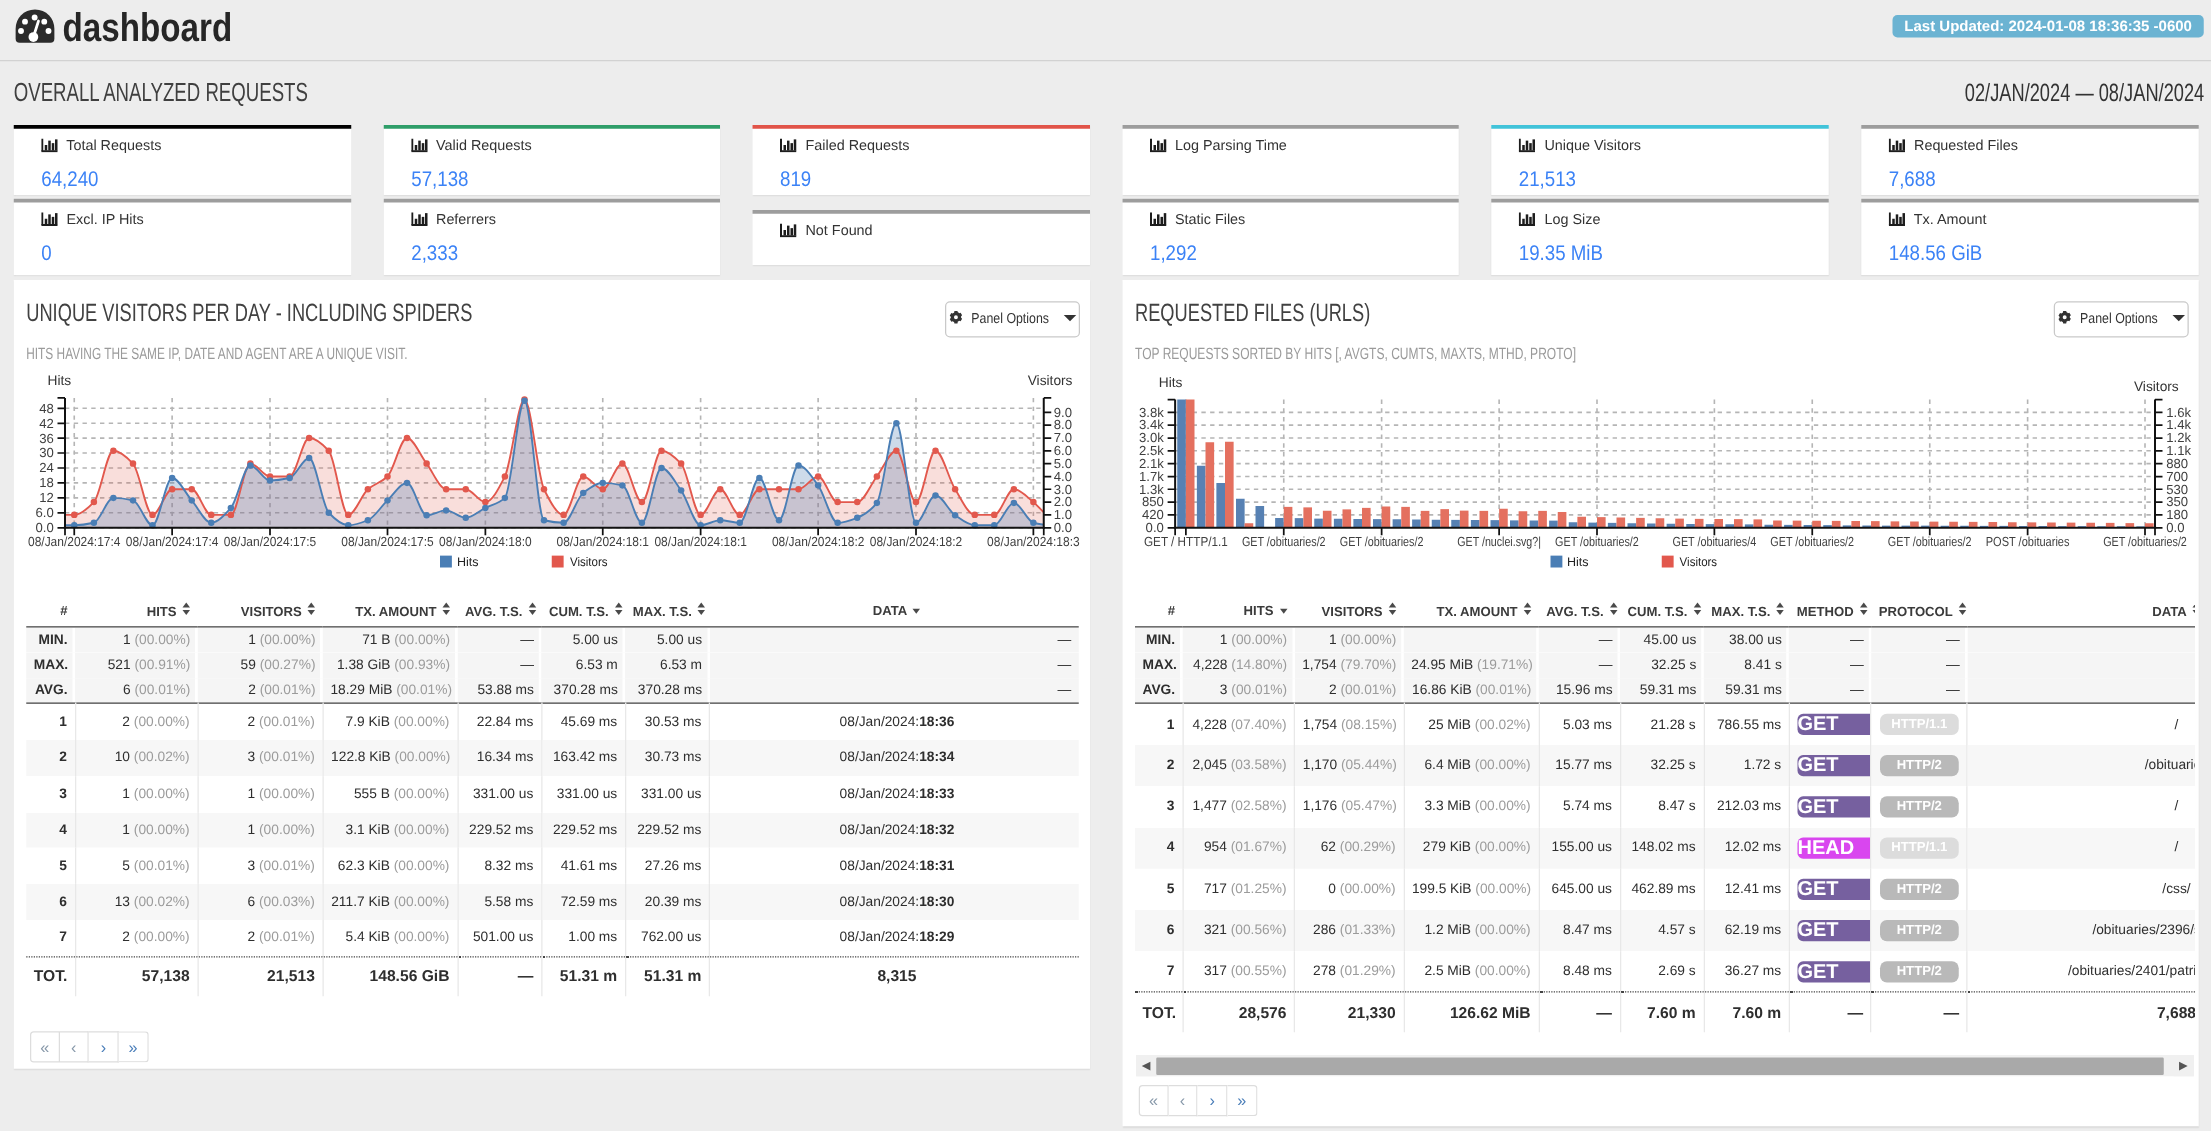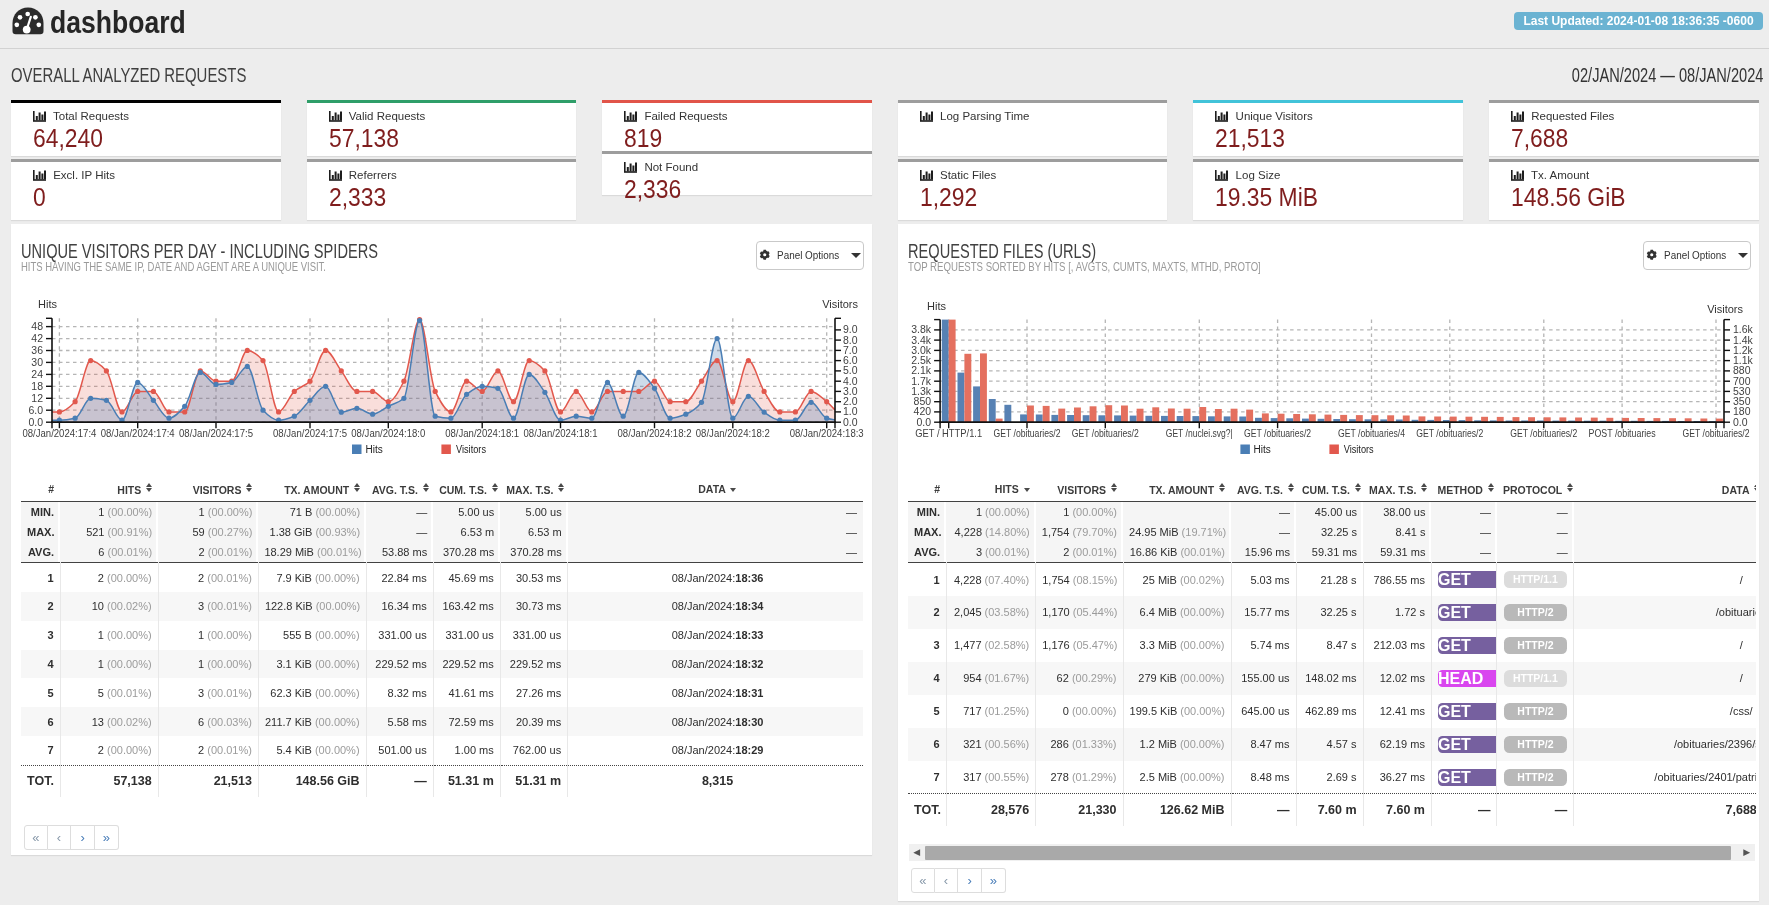--- a/index.html
+++ b/index.html
@@ -7,24 +7,24 @@
 .cxr{display:inline-block;transform-origin:100% 50%}
 .cxc{display:inline-block;transform:scaleX(0.86);transform-origin:50% 50%;margin:0 1px}
 .hdr-title{position:absolute;left:50px;top:4px;font-size:32px;font-weight:bold;color:#262626}
 .badge{position:absolute;left:1514px;top:12px;width:249px;height:18px;background:#6bb3d2;border-radius:4px;color:#fff;font-size:12px;font-weight:bold;text-align:center;line-height:18px;white-space:nowrap}
 .hr{position:absolute;left:0px;top:48px;width:1769px;border-top:1px solid #d2d2d2}
 .sect{position:absolute;left:11px;top:63px;font-size:21px;color:#3f3f3f}
 .date{position:absolute;right:6px;top:64px;font-size:20px;color:#333}
 .card{position:absolute;background:#fff;box-shadow:0 1px 1px rgba(0,0,0,0.08);padding:7px 8px 0 22px}
 .clab{font-size:11.5px;color:#333;white-space:nowrap}
 .clab .ci{vertical-align:-2px;margin-right:3px}
-.cval{font-size:26px;color:#7f1d1d;margin-top:1px;white-space:nowrap}
+.cval{font-size:17px;color:#3b82f6;margin-top:11px;white-space:nowrap}
 .panel{position:absolute;background:#fff;box-shadow:0 1px 1px rgba(0,0,0,0.08)}
 .ptitle{position:absolute;left:10px;top:15.5px;font-size:20px;color:#414141;white-space:nowrap}
-.psub{position:absolute;left:10px;top:35px;font-size:13px;color:#9a9a9a;white-space:nowrap}
+.psub{position:absolute;left:10px;top:51px;font-size:13px;color:#9a9a9a;white-space:nowrap}
 .pbtn{position:absolute;width:108px;height:29px;border:1px solid #c9c9c9;border-radius:4px;background:#fff;font-size:11.5px;color:#333;text-align:center;line-height:27px;white-space:nowrap}
 .caret{display:inline-block;width:0;height:0;border-left:5px solid transparent;border-right:5px solid transparent;border-top:5.5px solid #333;vertical-align:1px;margin-left:3px}
 .tbl{border-collapse:collapse;table-layout:fixed;font-size:11px;color:#2e2e2e}
 .tbl th,.tbl td{padding:0 6px;text-align:right;white-space:nowrap;overflow:hidden;border-right:1px solid #e8e8e8}
 .tbl th:last-child,.tbl td:last-child{border-right:none}
 .tbl thead th{font-weight:bold;color:#3b3b3b;height:25px;vertical-align:middle;border-right:none;font-size:10.5px}
 .tbl thead th.th-l,.tbl td.dl{text-align:center;padding-left:10px}
 .tbl thead tr{border-bottom:1.8px solid #424242}
 .summ td{background:#f5f5f5;height:20.3px;border-right:none;box-shadow:inset -2px 0 0 #fff}
 .summ td:last-child{box-shadow:none}
@@ -150,30 +150,29 @@
     <div class="clab"><svg class="ci" width="14" height="12" viewBox="0 0 14 12">
         <rect x="0" y="1" width="1.6" height="10" fill="#1d1d1d"></rect>
         <rect x="0" y="10.2" width="13" height="1.6" fill="#1d1d1d"></rect>
         <rect x="2.8" y="6" width="2" height="4.4" fill="#1d1d1d"></rect>
         <rect x="5.6" y="2.5" width="2" height="7.9" fill="#1d1d1d"></rect>
         <rect x="8.4" y="4.5" width="2" height="5.9" fill="#1d1d1d"></rect>
         <rect x="11" y="1.5" width="2" height="8.9" fill="#1d1d1d"></rect>
       </svg> <span>Referrers</span></div>
     <div class="cval"><span class="cx" style="transform:scaleX(0.88)">2,333</span></div>
   </div>
-<div class="card" style="left:602.2px;top:151px;width:269.5px;height:44px;border-top:3.5px solid #9d9d9d">
+<div class="card" style="left:602.2px;top:168px;width:269.5px;height:44px;border-top:3.5px solid #9d9d9d">
     <div class="clab"><svg class="ci" width="14" height="12" viewBox="0 0 14 12">
         <rect x="0" y="1" width="1.6" height="10" fill="#1d1d1d"></rect>
         <rect x="0" y="10.2" width="13" height="1.6" fill="#1d1d1d"></rect>
         <rect x="2.8" y="6" width="2" height="4.4" fill="#1d1d1d"></rect>
         <rect x="5.6" y="2.5" width="2" height="7.9" fill="#1d1d1d"></rect>
         <rect x="8.4" y="4.5" width="2" height="5.9" fill="#1d1d1d"></rect>
         <rect x="11" y="1.5" width="2" height="8.9" fill="#1d1d1d"></rect>
       </svg> <span>Not Found</span></div>
-    <div class="cval"><span class="cx" style="transform:scaleX(0.88)">2,336</span></div>
   </div>
 <div class="card" style="left:897.8px;top:158.5px;width:269.5px;height:61.5px;border-top:3.5px solid #9d9d9d">
     <div class="clab"><svg class="ci" width="14" height="12" viewBox="0 0 14 12">
         <rect x="0" y="1" width="1.6" height="10" fill="#1d1d1d"></rect>
         <rect x="0" y="10.2" width="13" height="1.6" fill="#1d1d1d"></rect>
         <rect x="2.8" y="6" width="2" height="4.4" fill="#1d1d1d"></rect>
         <rect x="5.6" y="2.5" width="2" height="7.9" fill="#1d1d1d"></rect>
         <rect x="8.4" y="4.5" width="2" height="5.9" fill="#1d1d1d"></rect>
         <rect x="11" y="1.5" width="2" height="8.9" fill="#1d1d1d"></rect>
       </svg> <span>Static Files</span></div>

